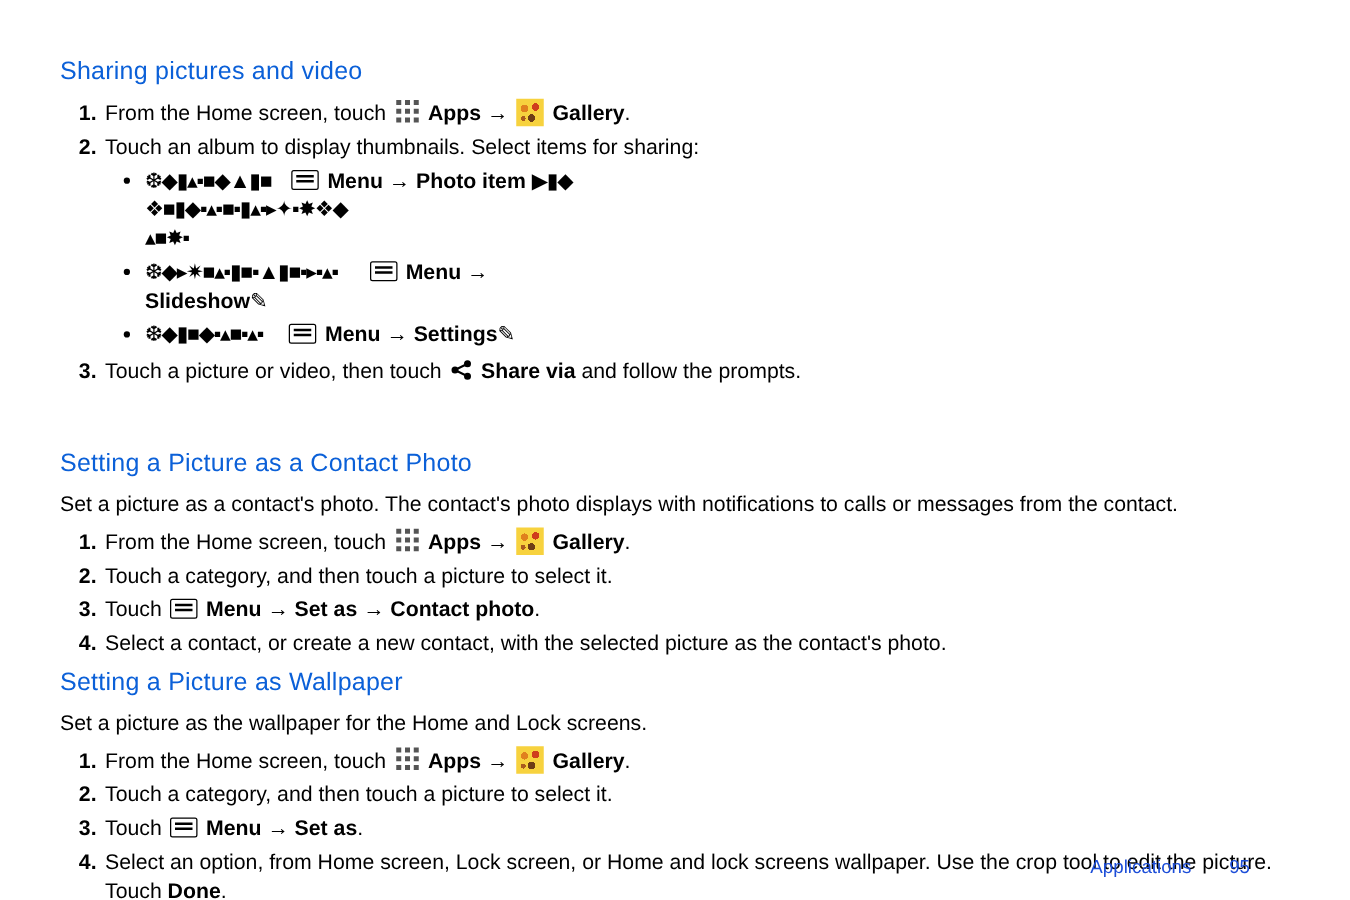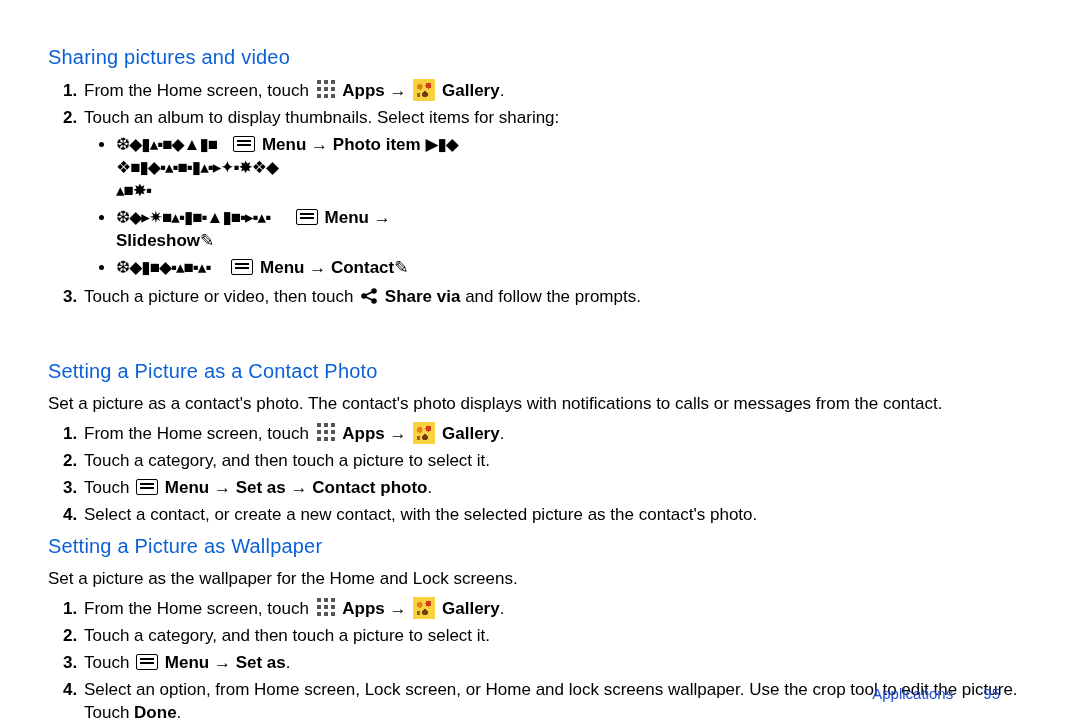--- a/index.html
+++ b/index.html
@@ -119,21 +119,21 @@
             &nbsp;&nbsp;&nbsp;&nbsp;<span class="menu-icon"></span>
             <span class="b">Menu</span>
             <span class="arrow"> → </span><br>
             <span class="b">Slideshow</span><span class="garble">✎</span>
           </li>
           <li>
             <span class="garble">❆◆▮■◆▪▴■▪▴▪</span>
             &nbsp;&nbsp;&nbsp;<span class="menu-icon"></span>
             <span class="b">Menu</span>
             <span class="arrow"> → </span>
-            <span class="b">Contact</span><span class="garble">✎</span>
+            <span class="b">Settings</span><span class="garble">✎</span>
           </li>
         </ul>
       </li>
       <li>
         <span>Touch a picture or video, then touch </span>
         <span class="share-icon">
           <svg viewBox="0 0 18 18">
               <g stroke="#000" stroke-width="1.6" fill="none">
             <circle cx="4" cy="9" r="2" fill="#000"></circle>
                 <circle cx="14" cy="4" r="2" fill="#000"></circle>

